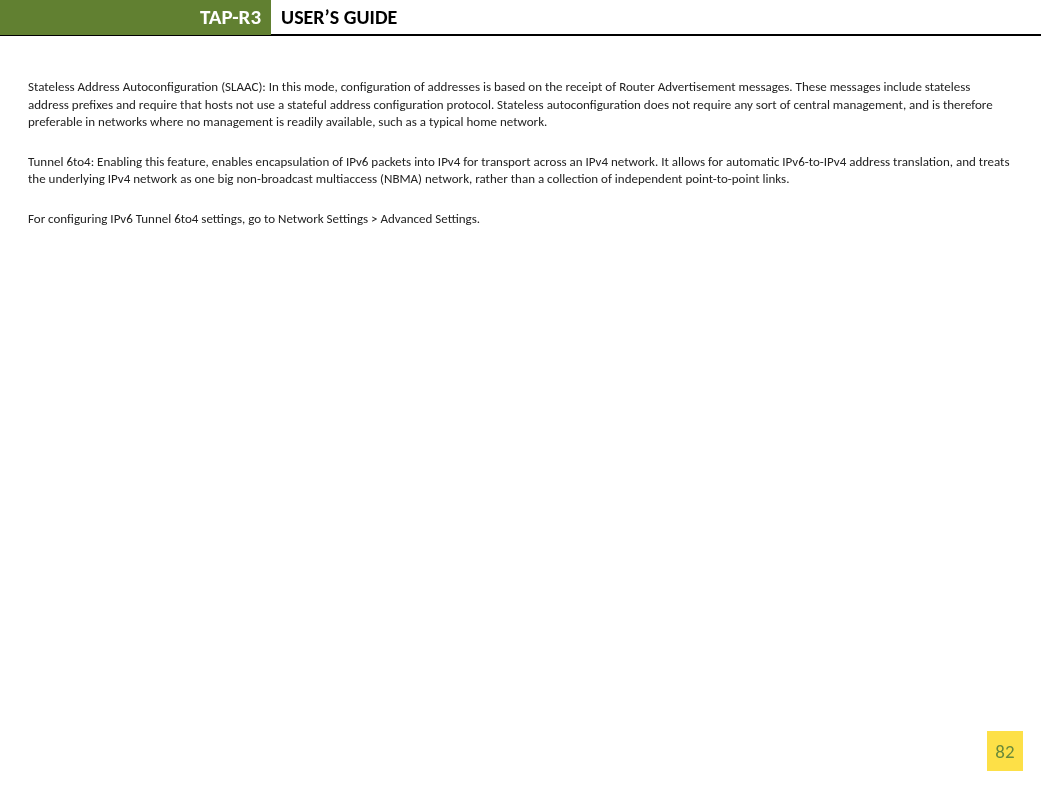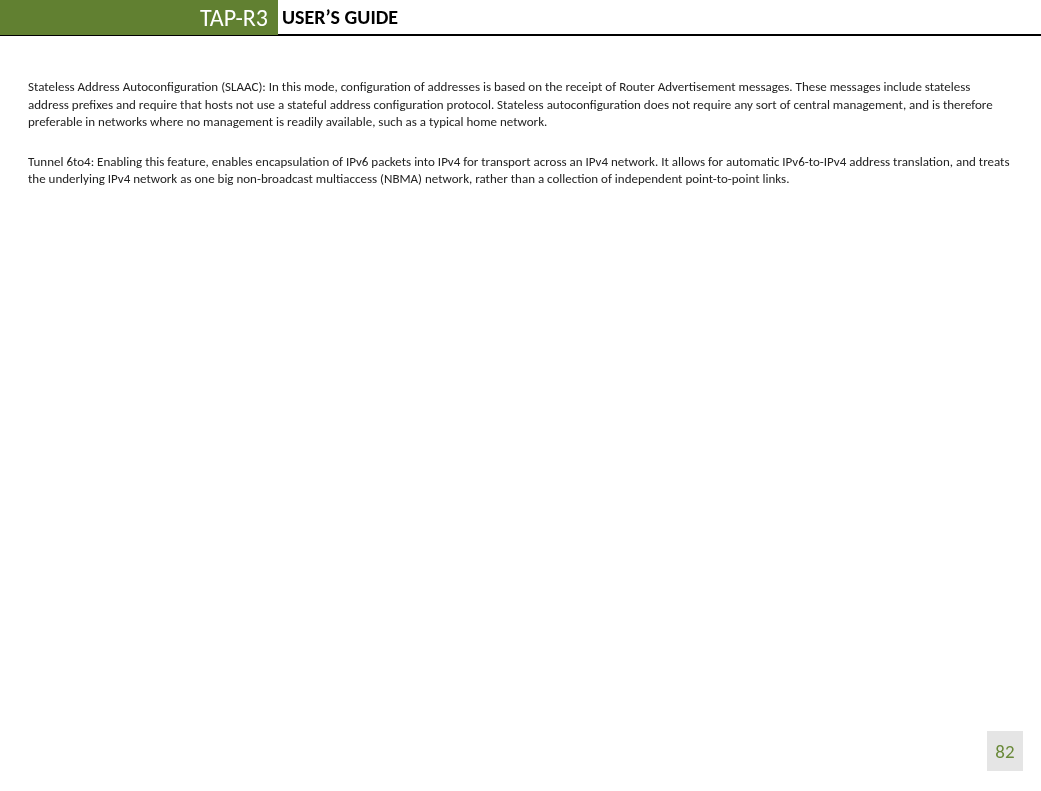--- a/index.html
+++ b/index.html
@@ -23,45 +23,45 @@
       display: flex;
       align-items: center;
     }
     .header-green-block {
       background: #618031;
       color: #ffffff;
       height: 36px;
       display: flex;
       align-items: center;
       padding: 0 10px 0 200px;
-      font-weight: normal;
-      font-size: 24px;
+      font-weight: bold;
+      font-size: 21px;
     }
     .header-title {
       font-weight: bold;
       font-size: 20px;
-      padding-left: 4px;
+      padding-left: 10px;
       color: #000000;
     }
     .content {
       padding: 42px 28px 0 28px;
     }
     .paragraph {
       font-size: 13px;
       line-height: 1.35;
       color: #222222;
       margin-bottom: 22px;
     }
     .page-number-box {
       position: absolute;
       right: 18px;
       bottom: 20px;
       width: 36px;
       height: 40px;
-      background: #e5e5e5;
+      background: #fde047;
       display: flex;
       align-items: center;
       justify-content: center;
     }
     .page-number-box span {
       color: #6a8a3a;
       font-size: 19px;
     }
   </style>
 </head>
@@ -70,17 +70,18 @@
 <div class="header-bar">
   <div class="header-green-block">
     <span>TAP-R3</span>
   </div>
   <div class="header-title">USER’S GUIDE</div>
 </div>
 
 <div class="content">
   <p class="paragraph">Stateless Address Autoconfiguration (SLAAC): In this mode, configuration of addresses is based on the receipt of Router Advertisement messages. These messages include stateless address prefixes and require that hosts not use a stateful address configuration protocol.  Stateless autoconfiguration does not require any sort of central management, and is therefore preferable in networks where no management is readily available, such as a typical home network.</p>
   <p class="paragraph">Tunnel 6to4:  Enabling this feature, enables encapsulation of IPv6 packets into IPv4 for transport across an IPv4 network.  It allows for automatic IPv6-to-IPv4 address translation, and treats the underlying IPv4 network as one big non-broadcast multiaccess (NBMA) network, rather than a collection of independent point-to-point links.</p>
+  <p class="paragraph">For configuring IPv6 Tunnel 6to4 settings, go to Network Settings &gt; Advanced Settings.</p>
 </div>
 
 <div class="page-number-box">
   <span>82</span>
 </div>
 
 </body></html>

